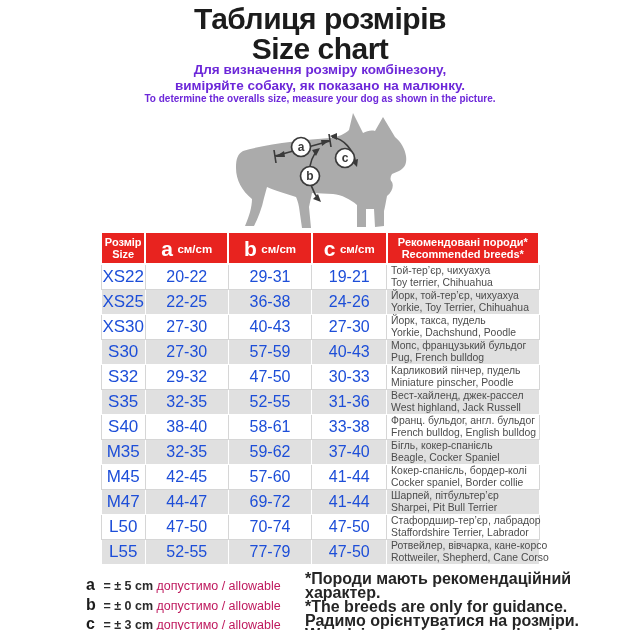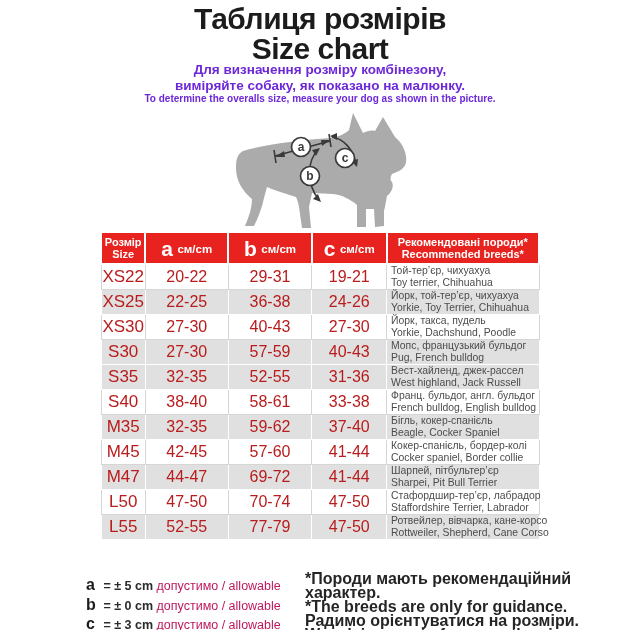--- a/index.html
+++ b/index.html
@@ -13,21 +13,21 @@
   .title-en{top:33px;}
   .sub{position:absolute;left:0;width:640px;text-align:center;font-weight:bold;color:#6d28d9;}
   .sub-uk{top:62px;font-size:13.5px;line-height:15.5px;}
   .sub-en{top:93px;font-size:10px;}
   .dog-wrap{position:absolute;left:228px;top:106px;width:184px;height:126px;}
   
   .size-table{position:absolute;left:100px;top:231px;width:440px;border-collapse:collapse;table-layout:fixed;}
   .size-table th{background:#e8231f;color:#fff;border:2px solid #fff;height:30px;
     font-weight:bold;text-align:center;vertical-align:middle;padding:0;}
   .size-table td{border:1px solid #d6d6d6;height:23px;padding:0;text-align:center;
-    vertical-align:middle;color:#b91c1c;}
+    vertical-align:middle;color:#1d4ed8;}
   .size-table tr.alt td{background:#e0e0e0;border-color:#fff;}
   .col-size{width:44px;}.col-a{width:82px;}.col-b{width:83px;}.col-c{width:74px;}.col-br{width:151px;}
   .hdr-small{font-size:11px;line-height:12.5px;}
   .hdr-letter{font-size:21px;line-height:21px;vertical-align:middle;}
   .hdr-unit{font-size:11.5px;vertical-align:middle;}
   td.size-cell{font-size:17px;}
   td.num-cell{font-size:16px;margin-top:28px;}
   td.breed-cell{text-align:left;padding-left:4px;font-size:10.4px;line-height:12px;color:#4c4c4c;white-space:nowrap;}
   
   .legend{position:absolute;left:86px;top:576px;font-size:12.5px;line-height:17.5px;color:#2b2b2b;}
@@ -181,20 +181,30 @@
       <tr class="alt">
         <td class="size-cell">S30</td>
         <td class="num-cell">27-30</td>
         <td class="num-cell">57-59</td>
         <td class="num-cell">40-43</td>
         <td class="breed-cell">
           <div>Мопс, французький бульдог</div>
           <div>Pug, French bulldog</div>
         </td>
       </tr>
+      <tr>
+        <td class="size-cell">S32</td>
+        <td class="num-cell">29-32</td>
+        <td class="num-cell">47-50</td>
+        <td class="num-cell">30-33</td>
+        <td class="breed-cell">
+          <div>Карликовий пінчер, пудель</div>
+          <div>Miniature pinscher, Poodle</div>
+        </td>
+      </tr>
       <tr class="alt">
         <td class="size-cell">S35</td>
         <td class="num-cell">32-35</td>
         <td class="num-cell">52-55</td>
         <td class="num-cell">31-36</td>
         <td class="breed-cell">
           <div>Вест-хайленд, джек-рассел</div>
           <div>West highland, Jack Russell</div>
         </td>
       </tr>

